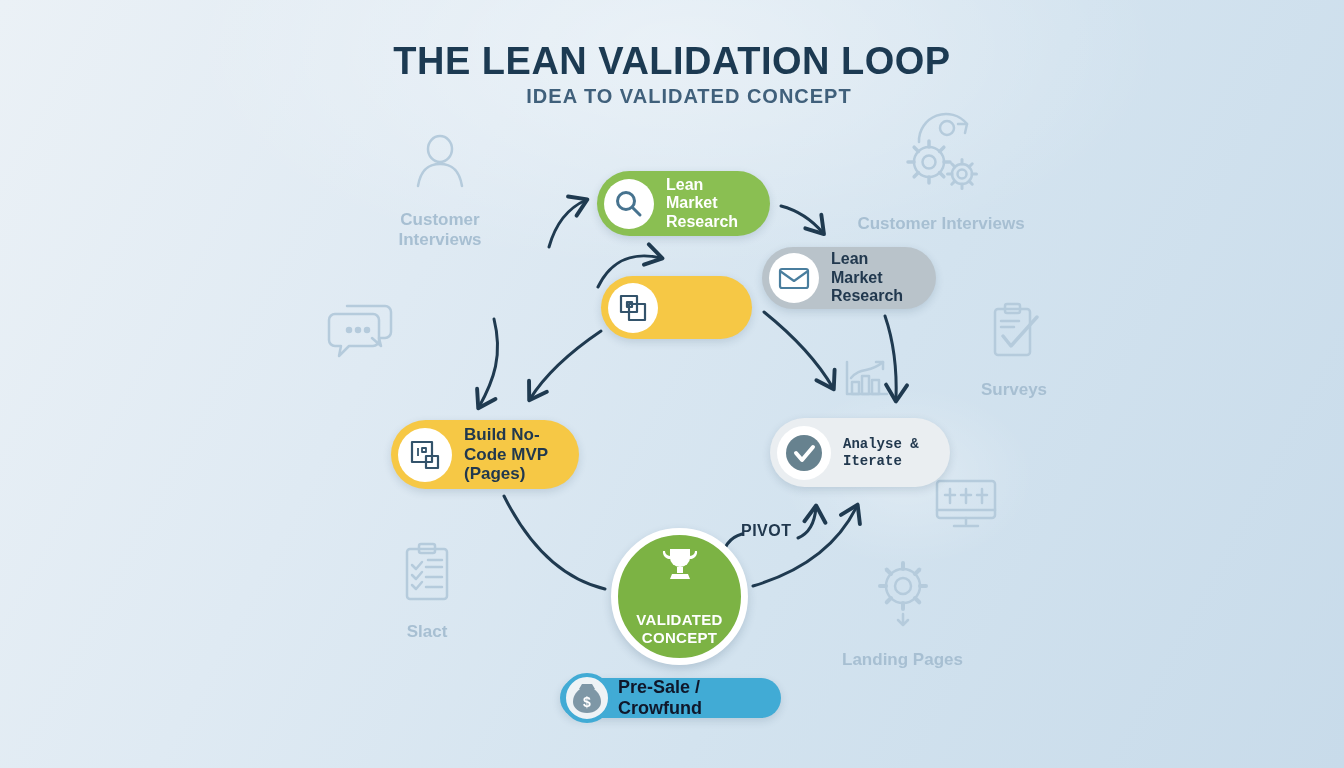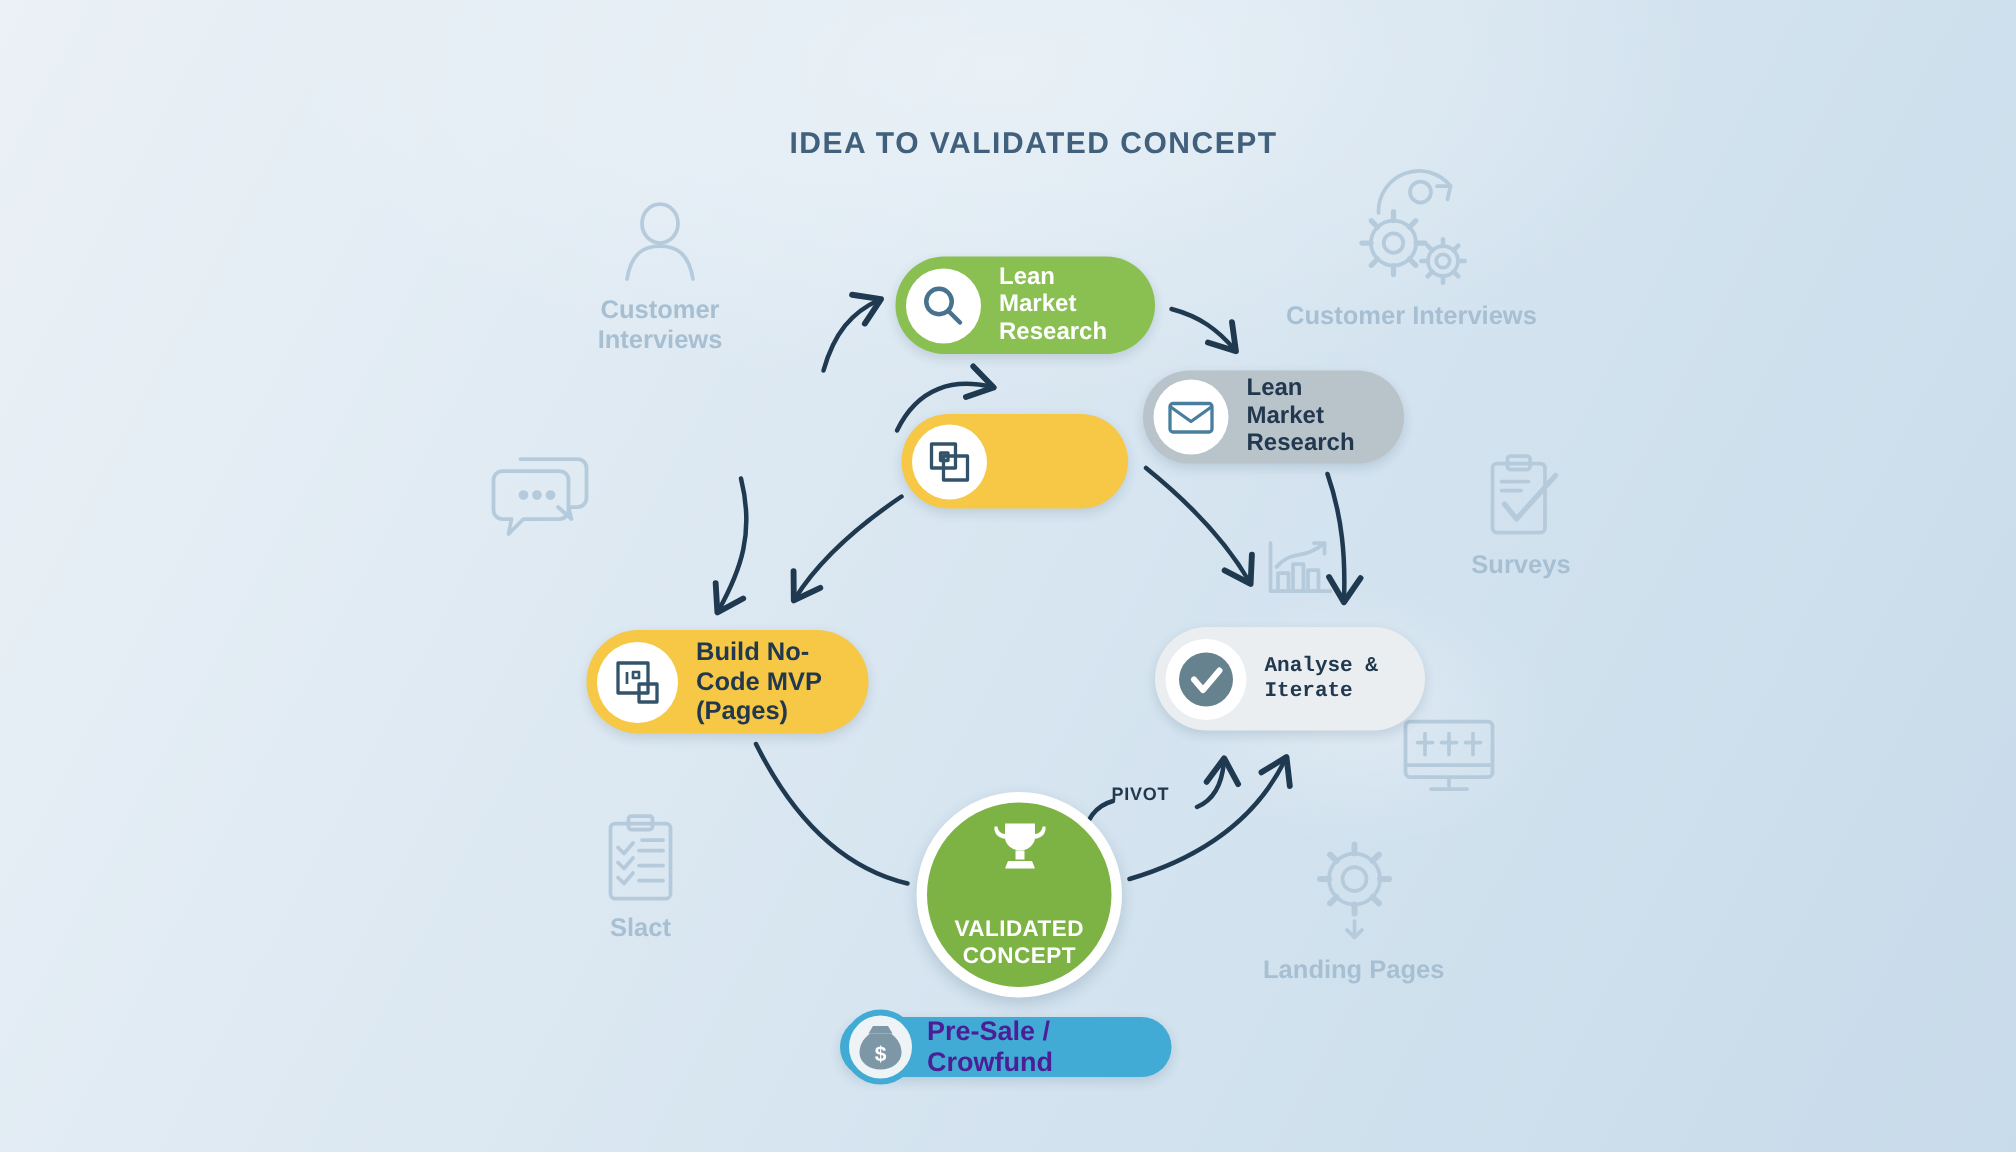--- a/index.html
+++ b/index.html
@@ -26,45 +26,46 @@
   .pill-green{left:597px;top:171px;width:173px;height:65px;background:#8abf52;}
   .pill-blue{left:405px;top:248px;width:178px;height:65px;background:#38a3d0;}
   .pill-yellow-sm{left:601px;top:276px;width:151px;height:63px;background:#f6c845;}
   .pill-gray{left:762px;top:247px;width:174px;height:62px;background:#b9c3ca;}
   .pill-yellow-lg{left:391px;top:420px;width:188px;height:69px;background:#f6c845;}
   .pill-light{left:770px;top:418px;width:180px;height:69px;background:#eaeef1;}
   .pill-presale{left:560px;top:678px;width:221px;height:40px;background:#41abd5;border-radius:20px;}
   .presale-circle{position:absolute;left:2px;top:-5px;width:50px;height:50px;border-radius:50%;
     background:#eef3f6;border:4px solid #41abd5;box-sizing:border-box;
     display:flex;align-items:center;justify-content:center;}
-  .presale-label{font-weight:700;font-size:18px;color:#4c1d95;padding-left:58px;}
+  .presale-label{font-weight:700;font-size:18px;color:#0f172a;padding-left:58px;}
   
   .validated{position:absolute;left:611px;top:528px;width:137px;height:137px;border-radius:50%;
     background:#7cb344;border:7px solid #fff;box-sizing:border-box;
     box-shadow:0 4px 10px rgba(30,60,90,.18);
     display:flex;flex-direction:column;align-items:center;justify-content:center;gap:23px;}
   .validated-label{color:#fff;font-weight:800;font-size:15px;text-align:center;line-height:1.2;
     letter-spacing:.3px;margin-top:2px;width:100px;}
   
-  .pivot{position:absolute;left:741px;top:522px;font-weight:800;font-size:12px;
+  .pivot{position:absolute;left:741px;top:522px;font-weight:800;font-size:16px;
     color:#21384e;letter-spacing:.5px;}
   
   .bg-item{position:absolute;text-align:center;color:#a7bfd2;font-size:17px;font-weight:600;}
-  .bg-item .cap{margin-top:2px;line-height:1.2;}
+  .bg-item .cap{margin-top:15px;line-height:1.2;}
   .nowrap{white-space:nowrap;}
   .faded{stroke:#b5cbdc;fill:none;stroke-linecap:round;stroke-linejoin:round;}
   
   .arrows{position:absolute;left:0;top:0;pointer-events:none;}
   .arrow{fill:none;stroke:#1f3a50;stroke-width:3;stroke-linecap:round;}
 </style>
 </head>
 <body>
 
 <div id="canvas">
 
+  <div class="title">THE LEAN VALIDATION LOOP</div>
   <div class="subtitle">IDEA TO VALIDATED CONCEPT</div>
 
   <div class="bg-item" style="left:385px;top:134px;width:110px;">
     <svg width="58" height="56" viewBox="0 0 58 56">
       <g class="faded" stroke-width="2.5">
         <ellipse cx="29" cy="15" rx="12" ry="13"></ellipse>
         <path d="M7 52 C 10 34 19 30 29 30 C 39 30 48 34 51 52"></path>
       </g>
     </svg>
     <div class="cap">Customer Interviews</div>

